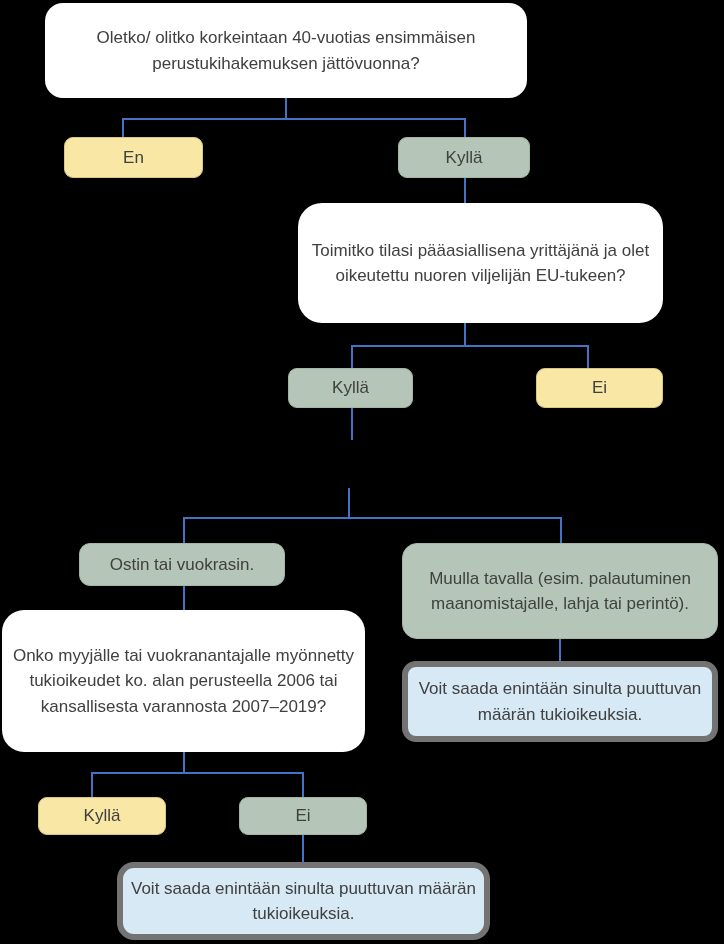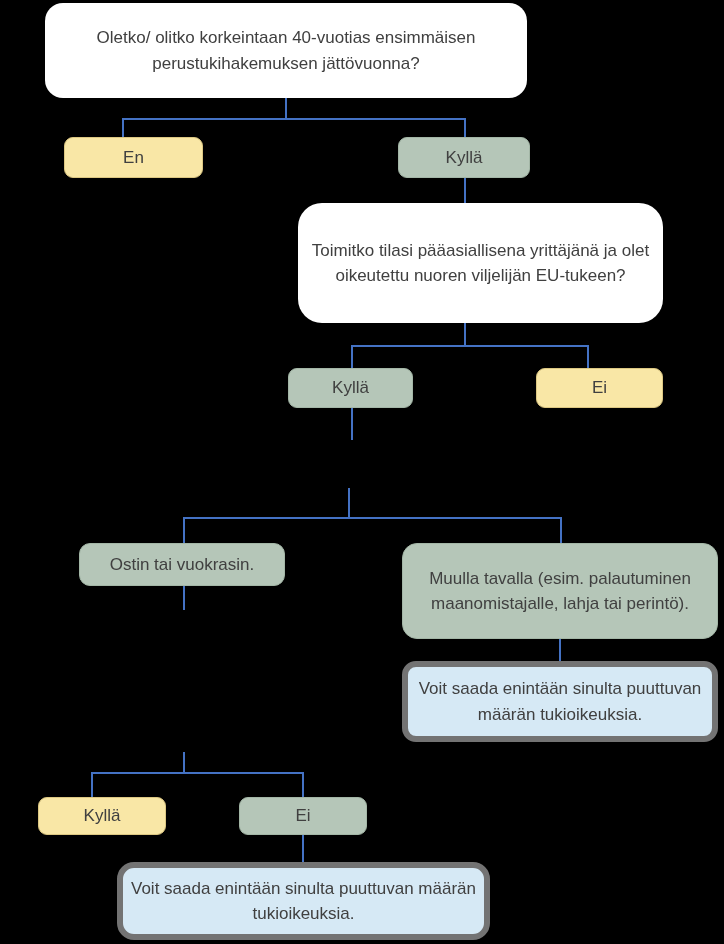--- a/index.html
+++ b/index.html
@@ -62,20 +62,21 @@
   <div class="line v" style="left:183px;top:517px;height:26px;"></div>
   <div class="line v" style="left:560px;top:517px;height:26px;"></div>
 
   <div class="node green" style="left:402px;top:543px;width:316px;height:96px;border-radius:15px;">Muulla tavalla (esim. palautuminen maanomistajalle, lahja tai perintö).</div>
   <div class="node green" style="left:79px;top:543px;width:206px;height:43px;border-radius:11px;">Ostin tai vuokrasin.</div>
 
   <div class="line v" style="left:183px;top:586px;height:24px;"></div>
 
   <div class="line v" style="left:559px;top:639px;height:22px;"></div>
 
+  <div class="node white" style="left:2px;top:610px;width:363px;height:142px;border-radius:22px;">Onko myyjälle tai vuokranantajalle myönnetty tukioikeudet ko. alan perusteella 2006 tai kansallisesta varannosta 2007–2019?</div>
 
   <div class="node blue" style="left:402px;top:661px;width:316px;height:81px;">Voit saada enintään sinulta puuttuvan määrän tukioikeuksia.</div>
 
   <div class="line v" style="left:183px;top:752px;height:20px;"></div>
   <div class="line h" style="left:91px;top:772px;width:213px;"></div>
   <div class="line v" style="left:91px;top:772px;height:25px;"></div>
   <div class="line v" style="left:302px;top:772px;height:25px;"></div>
 
   <div class="node yellow" style="left:27px;top:797px;width:128px;height:38px;">Kyllä</div>
   <div class="node green" style="left:239px;top:797px;width:128px;height:38px;">Ei</div>

